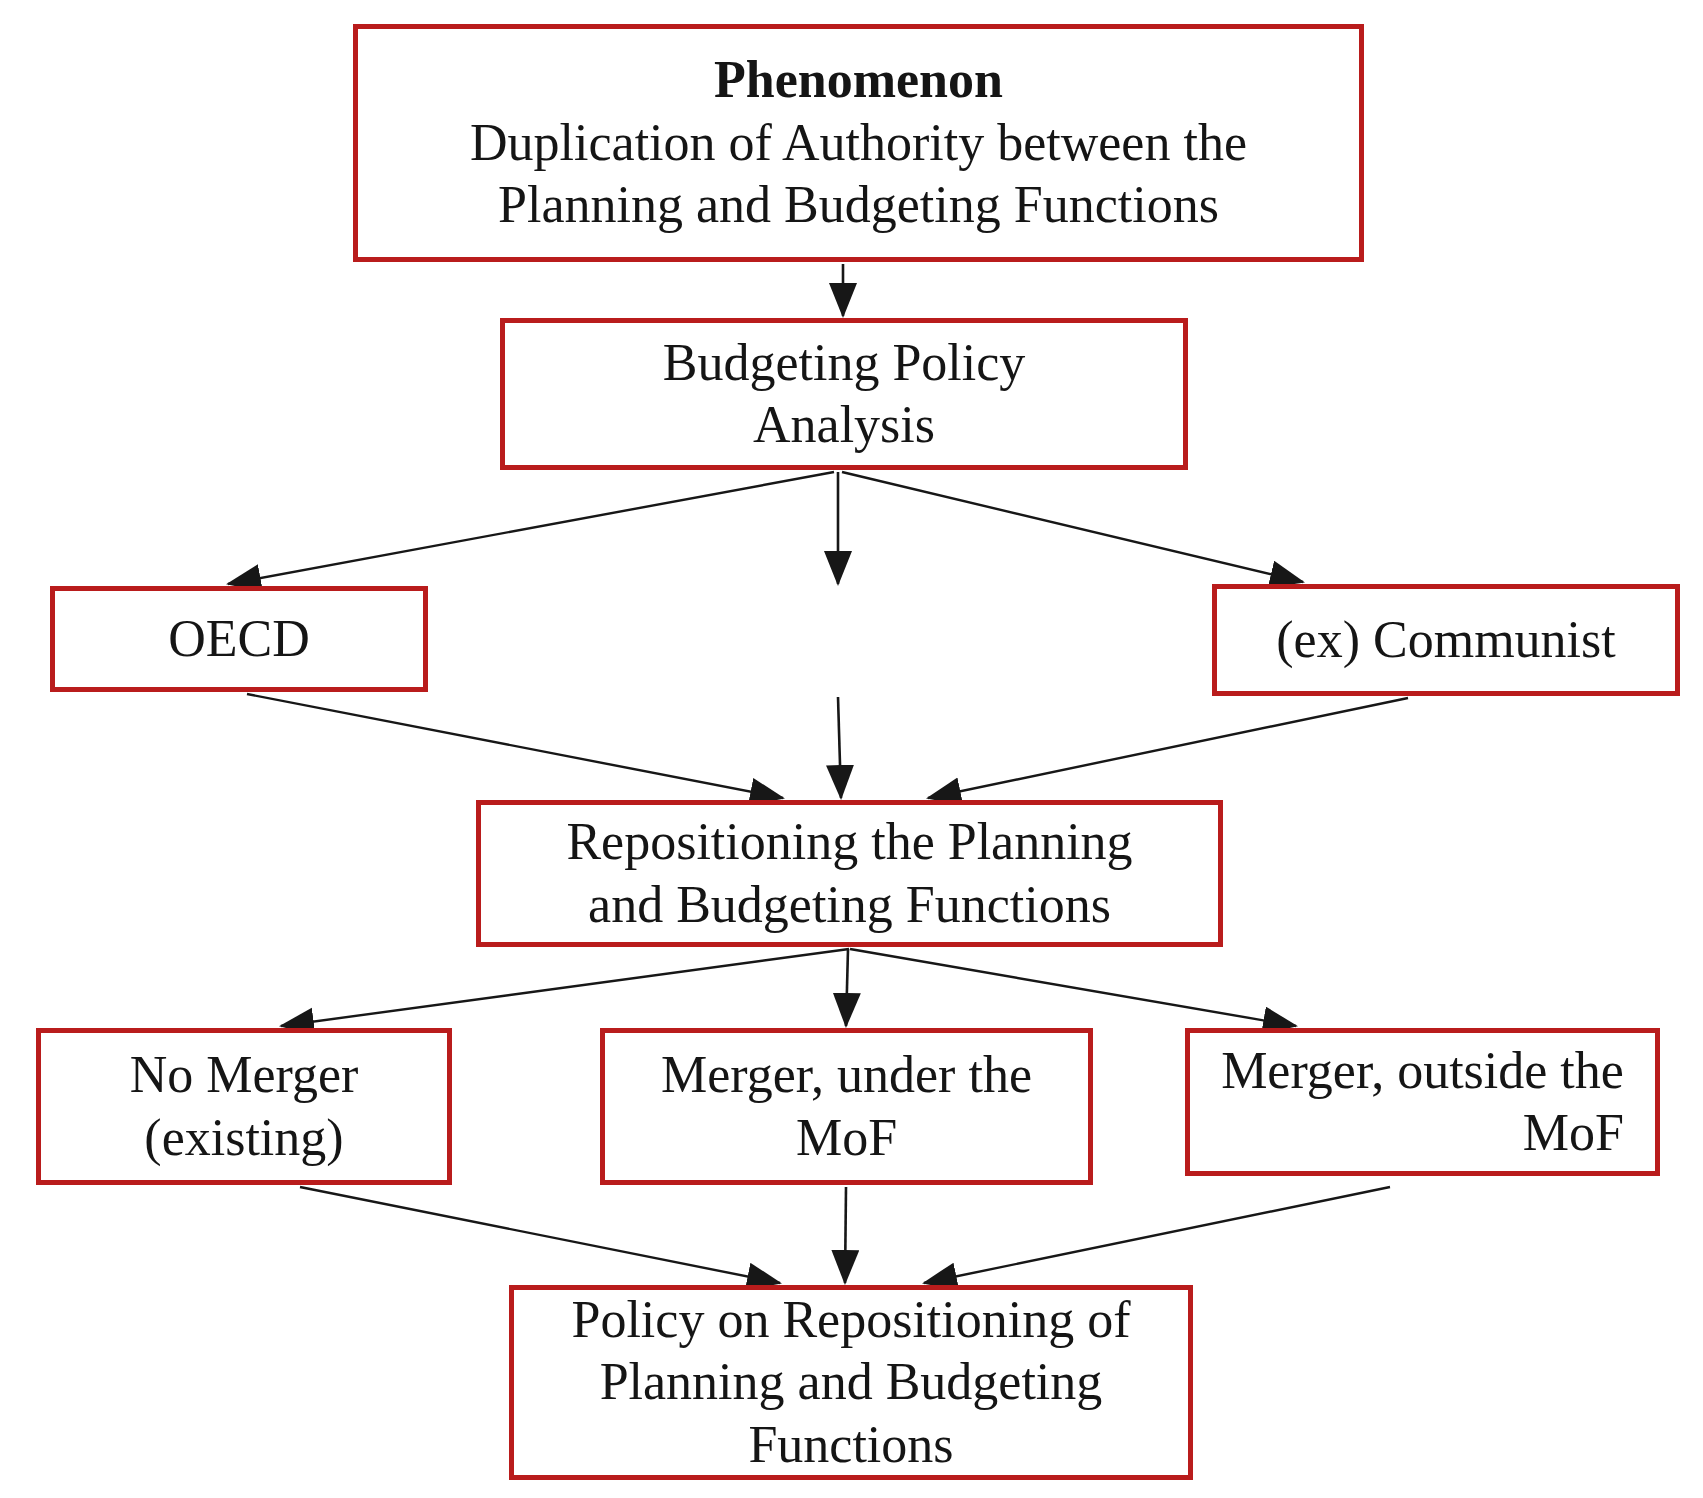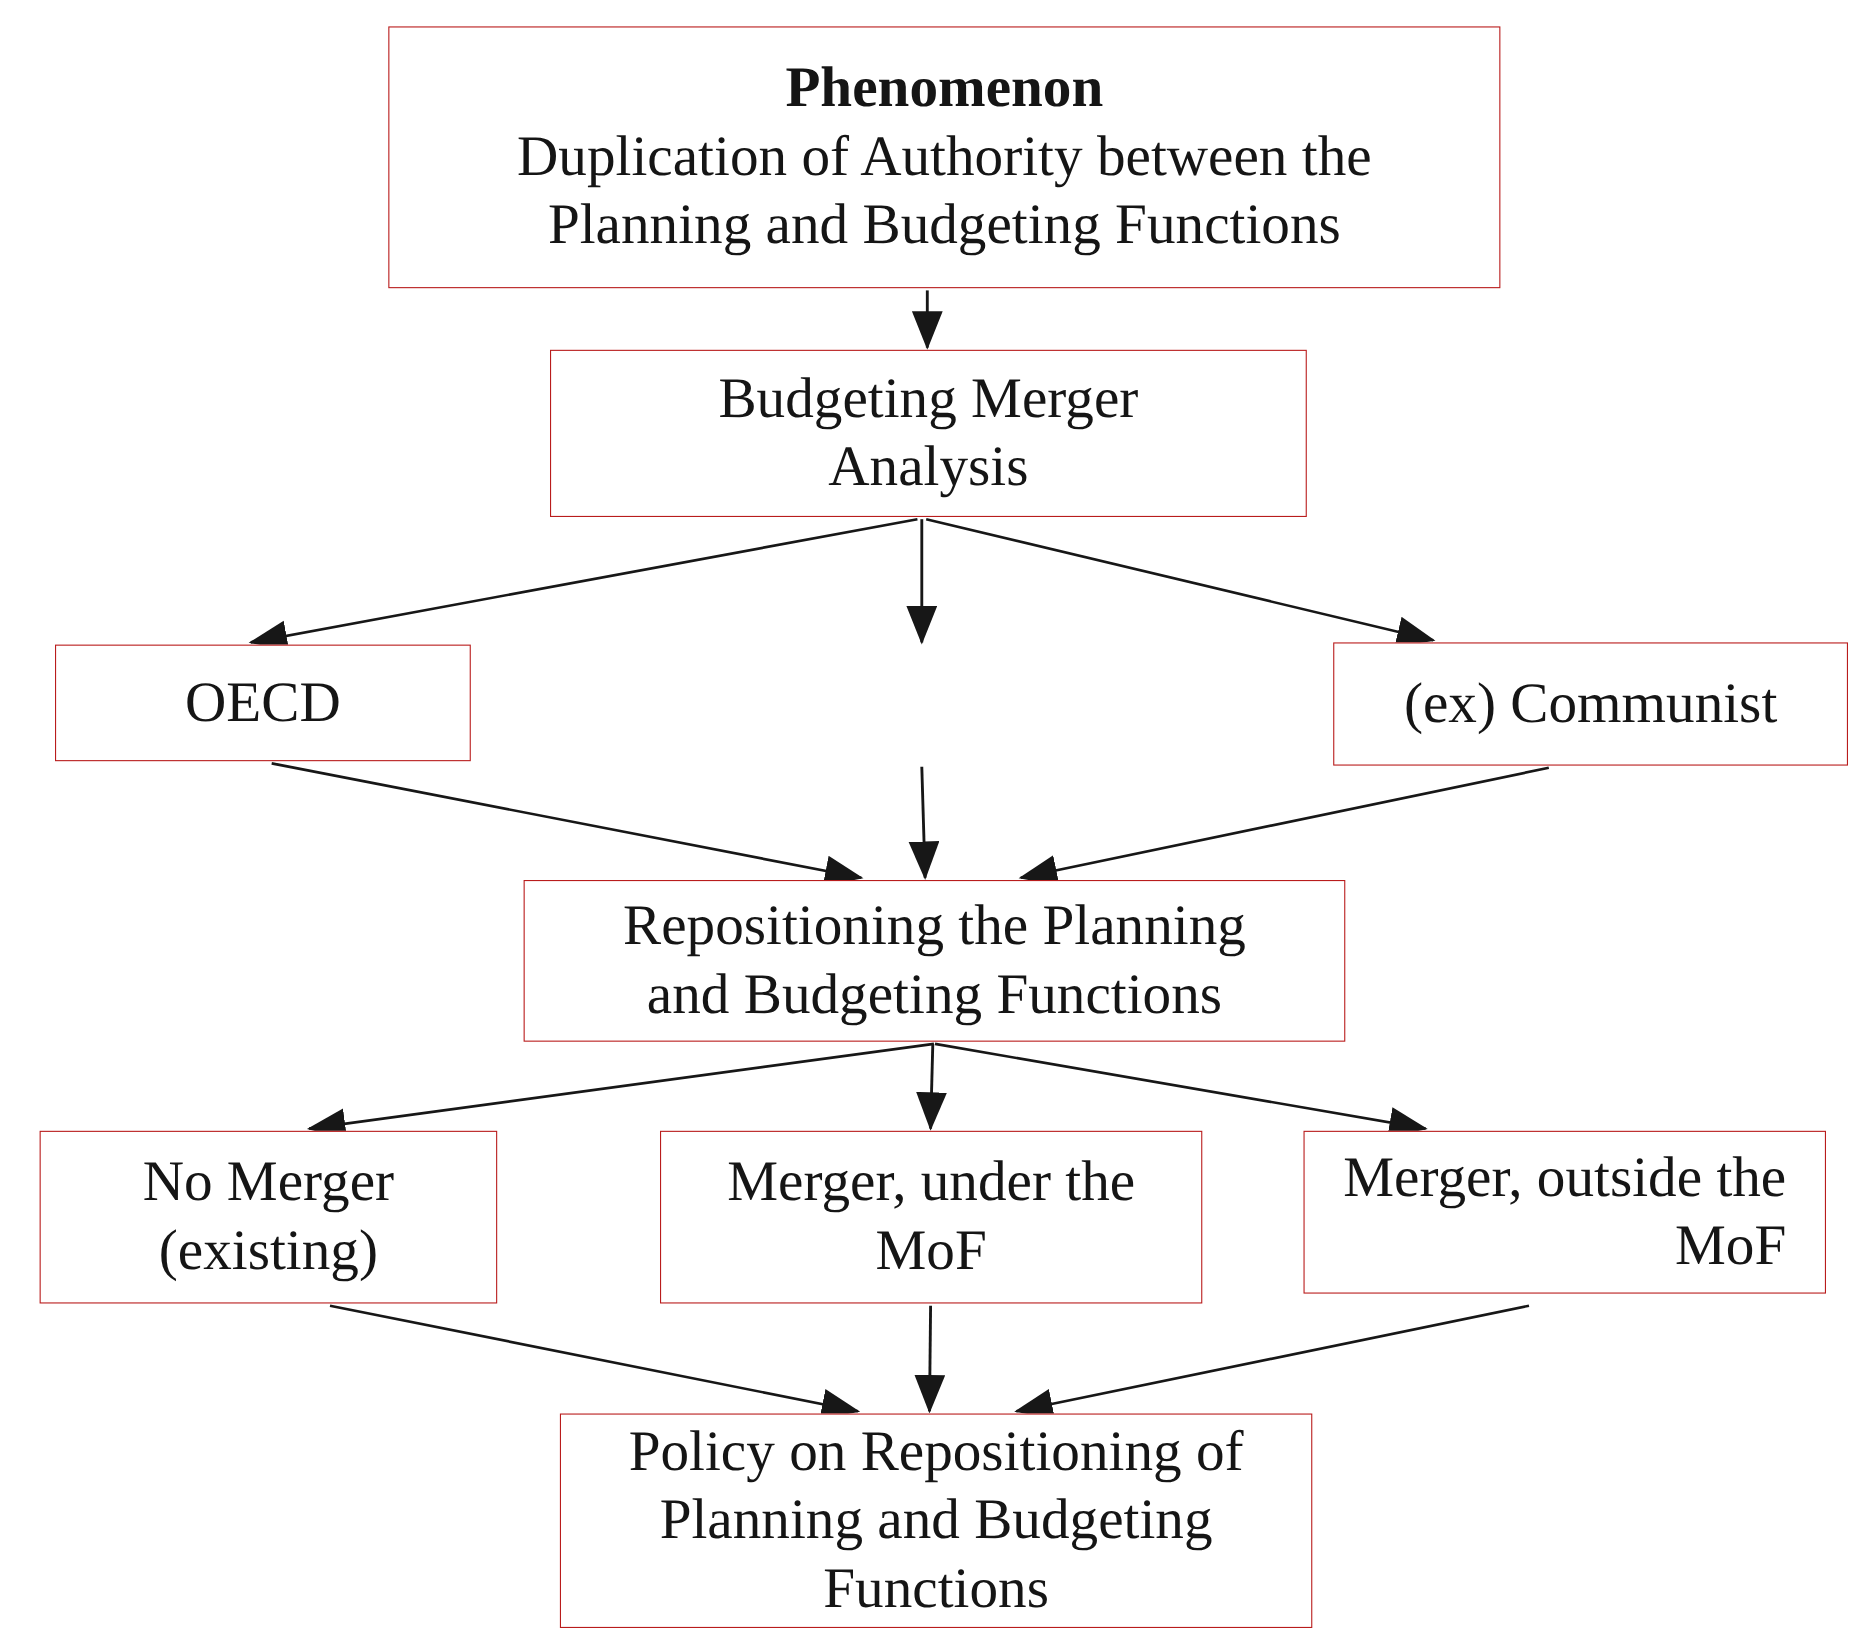--- a/index.html
+++ b/index.html
@@ -13,21 +13,21 @@
     overflow: hidden;
   }
   .edges {
     position: absolute;
     left: 0; top: 0;
     width: 1703px; height: 1498px;
   }
   .node {
     position: absolute;
     box-sizing: border-box;
-    border: 1px solid #b91c1c;
+    border: 5px solid #b91c1c;
     background: #ffffff;
     display: flex;
     flex-direction: column;
     align-items: center;
     justify-content: center;
     text-align: center;
     font-size: 52px;
     line-height: 1.2;
     white-space: pre-line;
   }
@@ -64,21 +64,21 @@
     <line x1="1390" y1="1187" x2="924" y2="1283" stroke="#171717" stroke-width="2.4" marker-end="url(#ah)"></line>
   </svg>
 
   <div class="node" style="left:353px; top:24px; width:1011px; height:238px;">
     <div class="title">Phenomenon</div>
     <div>Duplication of Authority between the
 Planning and Budgeting Functions</div>
   </div>
 
   <div class="node" style="left:500px; top:318px; width:688px; height:152px;">
-    <div>Budgeting Merger
+    <div>Budgeting Policy
 Analysis</div>
   </div>
 
   <div class="node" style="left:34px; top:586px; width:378px; height:106px;margin-left:16px;">
     <div>OECD</div>
   </div>
 
 
   <div class="node" style="left:1212px; top:584px; width:468px; height:112px;">
     <div>(ex) Communist</div>

